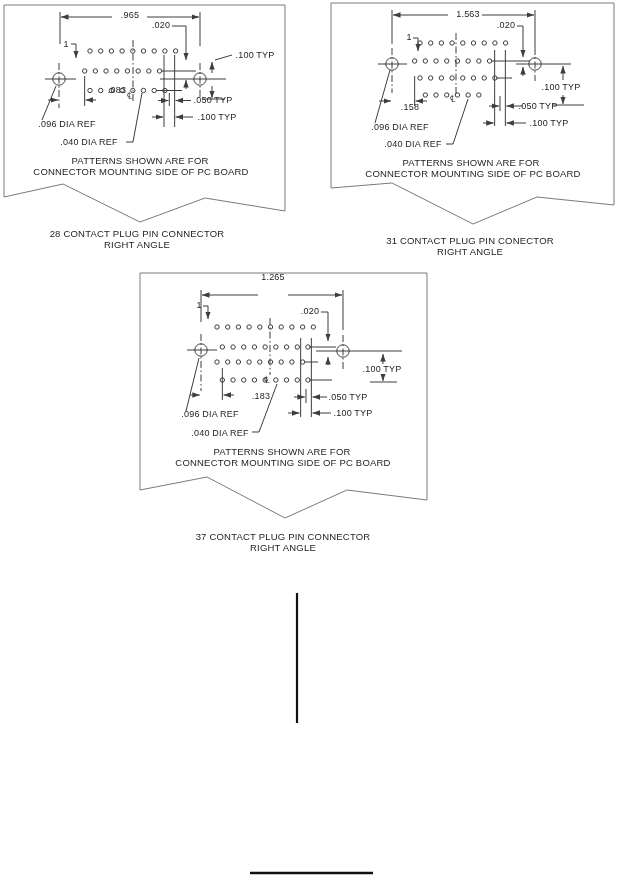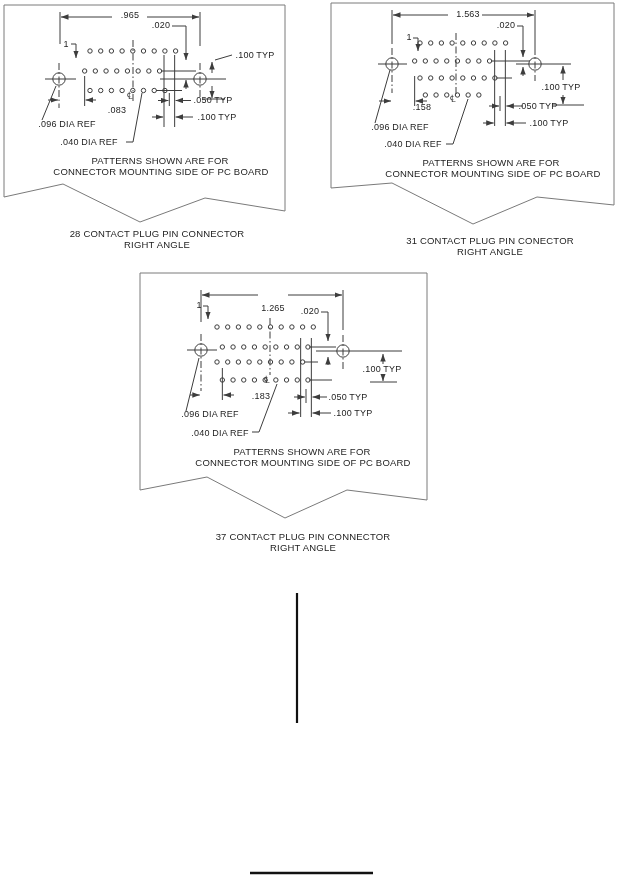--- a/index.html
+++ b/index.html
@@ -1,21 +1,21 @@
 <!DOCTYPE html>
 <html><head>
 <meta charset="utf-8">
 <style>
   html,body{margin:0;padding:0;background:#fff;}
   .sheet{position:relative;width:617px;height:877px;background:#ffffff;
          font-family:"Liberation Sans",sans-serif;overflow:hidden;}
   svg.gfx{position:absolute;left:0;top:0;}
   .t{position:absolute;transform:translate(-50%,-50%);font-size:9px;color:#1d1d1d;
      white-space:nowrap;letter-spacing:.2px;line-height:1;}
-  .big{font-size:9.5px;margin-left:20px;}
+  .big{font-size:9.5px;}
   .cl{font-size:10px;}
   .gfx path, .gfx line, .gfx circle, .gfx polygon{vector-effect:non-scaling-stroke;}
 </style>
 </head>
 <body>
 
 <div class="sheet">
 
 <svg class="gfx" width="617" height="877" viewBox="0 0 617 877" fill="none" stroke="#3d3d3d" stroke-width="1">
   <defs>
@@ -222,46 +222,46 @@
 
   <path stroke="#111" stroke-width="2.2" d="M297,593 V723"></path>
   <path stroke="#111" stroke-width="2.6" d="M250,873 H373"></path>
 </svg>
 
 <span class="t" style="left:130px;top:15px">.965</span>
 <span class="t" style="left:161px;top:25px">.020</span>
 <span class="t" style="left:66px;top:44px">1</span>
 <span class="t" style="left:255px;top:55px">.100 TYP</span>
 <span class="t cl" style="left:130px;top:96px">℄</span>
-<span class="t" style="left:117px;top:110px">.083</span>
+<span class="t" style="left:117px;top:90px">.083</span>
 <span class="t" style="left:213px;top:100px">.050 TYP</span>
 <span class="t" style="left:217px;top:117px">.100 TYP</span>
 <span class="t" style="left:67px;top:124px">.096 DIA REF</span>
 <span class="t" style="left:89px;top:142px">.040 DIA REF</span>
 <span class="t big" style="left:140px;top:161px">PATTERNS SHOWN ARE FOR</span>
 <span class="t big" style="left:141px;top:172px">CONNECTOR MOUNTING SIDE OF PC BOARD</span>
 <span class="t big" style="left:137px;top:234px">28 CONTACT PLUG PIN CONNECTOR</span>
 <span class="t big" style="left:137px;top:245px">RIGHT ANGLE</span>
 
 <span class="t" style="left:468px;top:14px">1.563</span>
 <span class="t" style="left:506px;top:25px">.020</span>
 <span class="t" style="left:409px;top:37px">1</span>
 <span class="t" style="left:561px;top:87px">.100 TYP</span>
 <span class="t cl" style="left:453px;top:99px">℄</span>
-<span class="t" style="left:422px;top:107px">.158</span>
+<span class="t" style="left:410px;top:107px">.158</span>
 <span class="t" style="left:538px;top:106px">.050 TYP</span>
 <span class="t" style="left:549px;top:123px">.100 TYP</span>
 <span class="t" style="left:400px;top:127px">.096 DIA REF</span>
 <span class="t" style="left:413px;top:144px">.040 DIA REF</span>
 <span class="t big" style="left:471px;top:163px">PATTERNS SHOWN ARE FOR</span>
 <span class="t big" style="left:473px;top:174px">CONNECTOR MOUNTING SIDE OF PC BOARD</span>
 <span class="t big" style="left:470px;top:241px">31 CONTACT PLUG PIN CONECTOR</span>
 <span class="t big" style="left:470px;top:252px">RIGHT ANGLE</span>
 
-<span class="t" style="left:273px;top:308px">1.265</span>
+<span class="t" style="left:273px;top:277px">1.265</span>
 <span class="t" style="left:310px;top:311px">.020</span>
 <span class="t" style="left:199px;top:305px">1</span>
 <span class="t" style="left:382px;top:369px">.100 TYP</span>
 <span class="t cl" style="left:267px;top:380px">℄</span>
 <span class="t" style="left:261px;top:396px">.183</span>
 <span class="t" style="left:348px;top:397px">.050 TYP</span>
 <span class="t" style="left:353px;top:413px">.100 TYP</span>
 <span class="t" style="left:210px;top:414px">.096 DIA REF</span>
 <span class="t" style="left:220px;top:433px">.040 DIA REF</span>
 <span class="t big" style="left:282px;top:452px">PATTERNS SHOWN ARE FOR</span>

